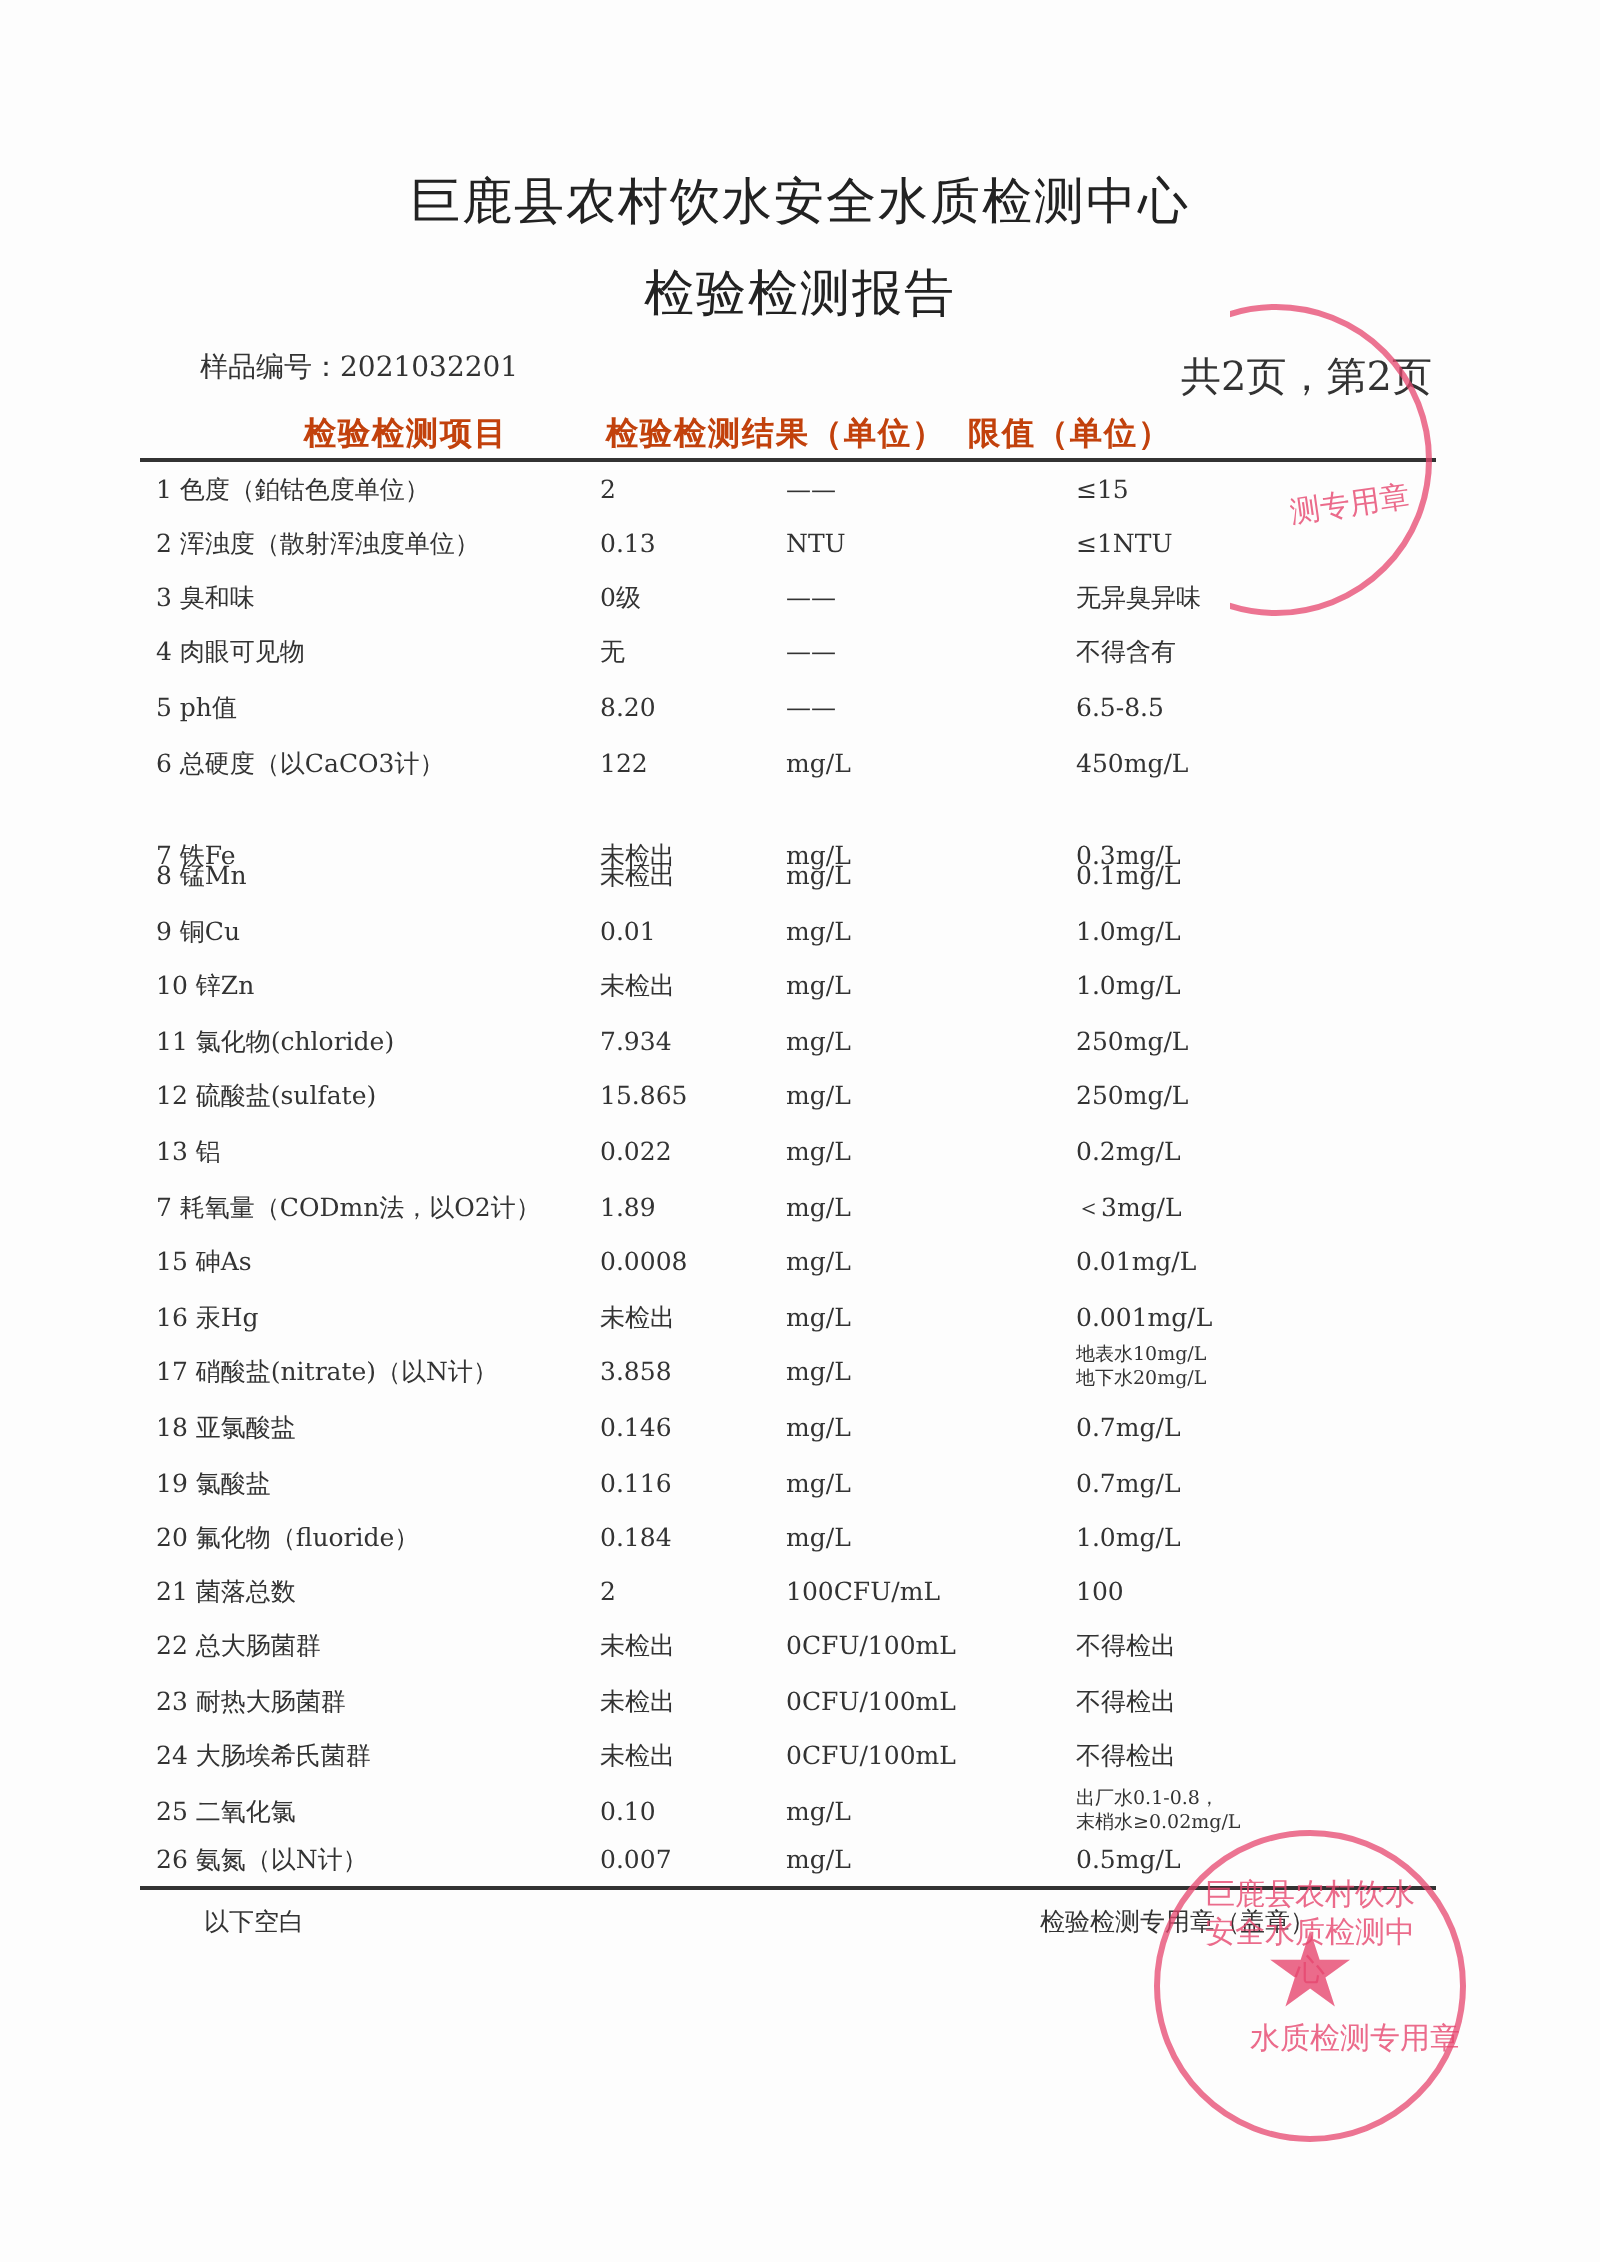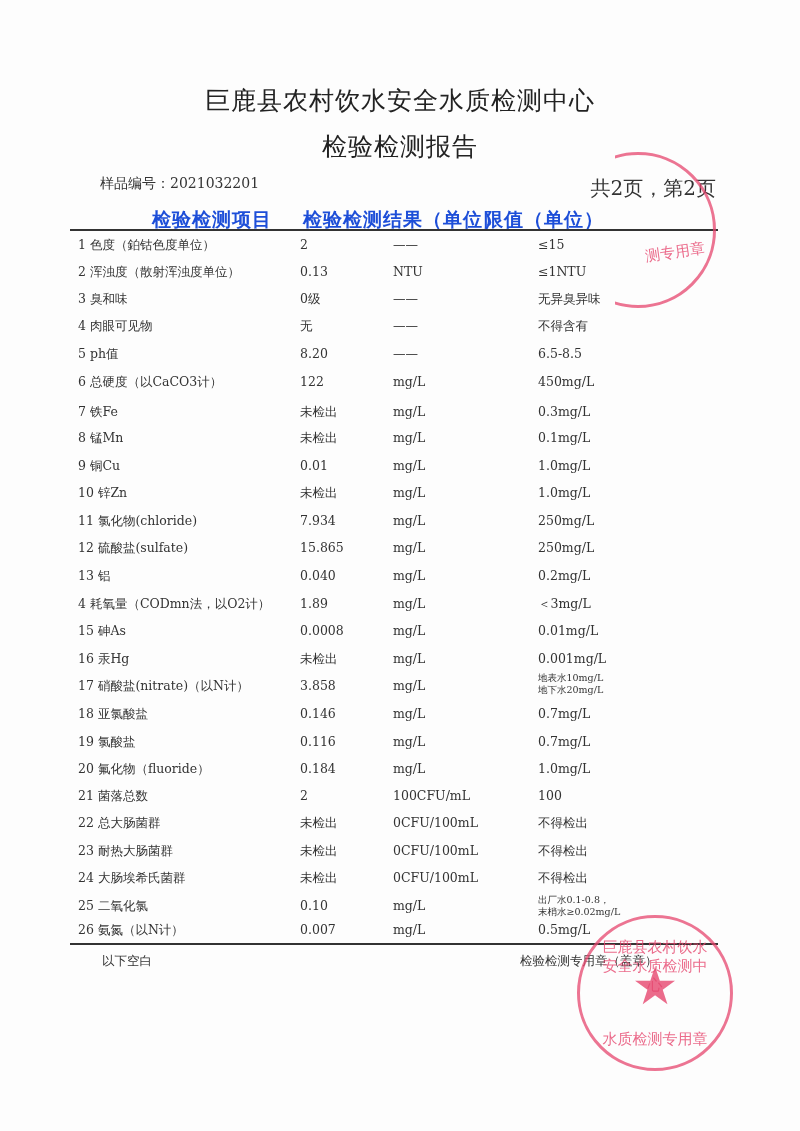--- a/index.html
+++ b/index.html
@@ -4,39 +4,39 @@
 <style>
   html, body { margin: 0; padding: 0; }
   body {
     width: 800px; height: 1131px; background: #fdfdfd; position: relative; overflow: hidden;
     font-family: "DejaVu Serif", "Liberation Serif", serif; color: #2a2a2a;
   }
   .title1 { position: absolute; left: 0; width: 800px; top: 84px; text-align: center; font-size: 25px; font-family: "DejaVu Sans", sans-serif; color: #222; letter-spacing: 1px; }
   .title2 { position: absolute; left: 0; width: 800px; top: 130px; text-align: center; font-size: 25px; font-family: "DejaVu Sans", sans-serif; color: #222; letter-spacing: 1px; }
   .sample { position: absolute; left: 100px; top: 175px; font-size: 14px; color: #333; }
   .pages { position: absolute; right: 84px; top: 175px; font-size: 20px; color: #333; }
-  .thead { position: absolute; top: 207px; font-size: 19px; font-weight: bold; color: #1d4ed8; letter-spacing: 1px; }
+  .thead { position: absolute; top: 207px; font-size: 16px; font-weight: bold; color: #c2410c; letter-spacing: 1px; }
   .hline { position: absolute; left: 70px; width: 648px; height: 2px; background: #333; }
   .row { position: absolute; left: 0; width: 672px; height: 27px; font-size: 12.5px; color: #333; }
   .row span { position: absolute; top: 0; white-space: nowrap; }
   .c-item { left: 78px; }
   .c-result { left: 300px; }
   .c-unit { left: 393px; }
   .c-limit { left: 538px; }
   .limit-small { font-size: 9.5px; line-height: 12px; top: -6px !important; }
   .limit-small-b { font-size: 9.5px; line-height: 12px; top: -4px !important; }
   .footer-left { position: absolute; left: 102px; top: 953px; font-size: 12.5px; color: #333; }
   .footer-right { position: absolute; left: 520px; top: 953px; font-size: 12.5px; color: #333; text-align: right; }
   .stamp { position: absolute; border-radius: 50%; border: 3px solid rgba(230,70,110,0.75); color: rgba(230,70,110,0.8); font-family: "DejaVu Sans", sans-serif; }
   .stamp1 { left: 560px; top: 152px; width: 150px; height: 150px; clip-path: inset(0 0 0 55px); }
   .stamp1 .txt { position: absolute; left: 82px; top: 88px; font-size: 15px; transform: rotate(-8deg); }
   .stamp2 { left: 577px; top: 915px; width: 150px; height: 150px; }
   .stamp2 .arc { position: absolute; left: 20px; top: 20px; font-size: 15px; width: 110px; text-align: center; }
   .stamp2 .star { position: absolute; left: 0; width: 150px; top: 42px; text-align: center; font-size: 52px; line-height: 52px; }
-  .stamp2 .bottom { position: absolute; left: 0; width: 150px; top: 112px; text-align: center; font-size: 15px; }
+  .stamp2 .bottom { position: absolute; left: 0; width: 150px; top: 92px; text-align: right; font-size: 15px; }
 </style>
 </head>
 <body>
 
 <div class="title1">巨鹿县农村饮水安全水质检测中心</div>
 <div class="title2">检验检测报告</div>
 
 <div class="sample">
   <span>样品编号：</span><span>2021032201</span>
 </div>
@@ -78,21 +78,21 @@
       <span class="c-result">8.20</span>
       <span class="c-unit">——</span>
       <span class="c-limit">6.5-8.5</span>
     </div>
     <div class="row" style="top: 374px; padding-left: 26px;">
       <span class="c-item">6 总硬度（以CaCO3计）</span>
       <span class="c-result">122</span>
       <span class="c-unit">mg/L</span>
       <span class="c-limit">450mg/L</span>
     </div>
-    <div class="row" style="top: 404px;">
+    <div class="row" style="top: 420px;">
       <span class="c-item">7 铁Fe</span>
       <span class="c-result">未检出</span>
       <span class="c-unit">mg/L</span>
       <span class="c-limit">0.3mg/L</span>
     </div>
     <div class="row" style="top: 430px;">
       <span class="c-item">8 锰Mn</span>
       <span class="c-result">未检出</span>
       <span class="c-unit">mg/L</span>
       <span class="c-limit">0.1mg/L</span>
@@ -116,26 +116,26 @@
       <span class="c-limit">250mg/L</span>
     </div>
     <div class="row" style="top: 540px;">
       <span class="c-item">12 硫酸盐(sulfate)</span>
       <span class="c-result">15.865</span>
       <span class="c-unit">mg/L</span>
       <span class="c-limit">250mg/L</span>
     </div>
     <div class="row" style="top: 568px;">
       <span class="c-item">13 铝</span>
-      <span class="c-result">0.040</span>
+      <span class="c-result">0.022</span>
       <span class="c-unit">mg/L</span>
       <span class="c-limit">0.2mg/L</span>
     </div>
     <div class="row" style="top: 596px;">
-      <span class="c-item">4 耗氧量（CODmn法，以O2计）</span>
+      <span class="c-item">7 耗氧量（CODmn法，以O2计）</span>
       <span class="c-result">1.89</span>
       <span class="c-unit">mg/L</span>
       <span class="c-limit">＜3mg/L</span>
     </div>
     <div class="row" style="top: 623px;">
       <span class="c-item">15 砷As</span>
       <span class="c-result">0.0008</span>
       <span class="c-unit">mg/L</span>
       <span class="c-limit">0.01mg/L</span>
     </div>

